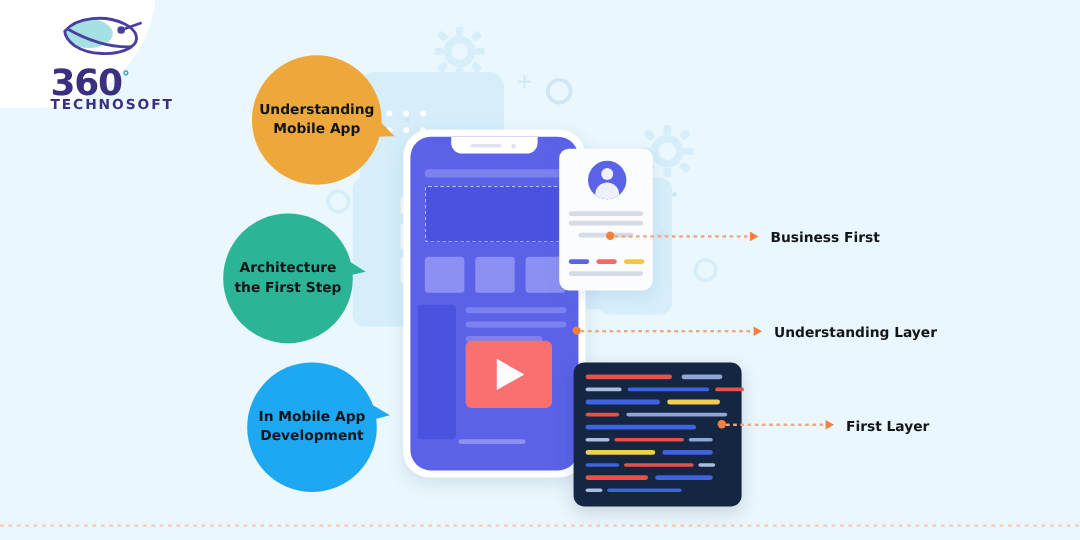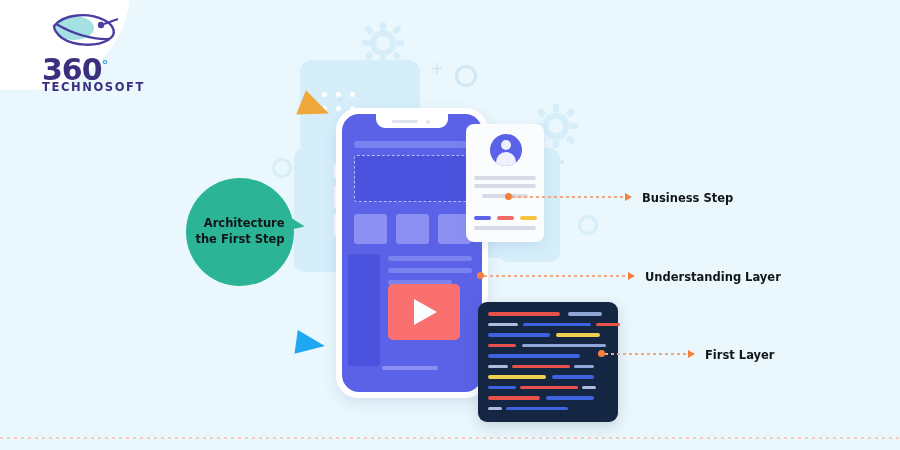--- a/index.html
+++ b/index.html
@@ -47,21 +47,21 @@
     font-family:"DejaVu Sans", sans-serif;
     z-index:40;
   }
   .bubble .btxt{line-height:1.35;padding:0 8px;white-space:pre-line;}
   .tail{position:absolute;width:0;height:0;z-index:39;}
 
   #bubble-orange{left:210px;top:46px;width:108px;height:108px;background:#eda73a;}
   #bubble-orange .btxt{font-size:11.5px;}
   #tail-orange{left:300px;top:95px;border-top:13px solid transparent;border-bottom:13px solid transparent;border-left:30px solid #eda73a;transform:rotate(22deg);}
 
-  #bubble-green{left:186px;top:178px;width:108px;height:108px;background:#2bb596;text-align:right;}
+  #bubble-green{left:186px;top:178px;width:108px;height:108px;background:#2bb596;}
   #bubble-green .btxt{font-size:11.5px;}
   #tail-green{left:276px;top:212px;border-top:12px solid transparent;border-bottom:12px solid transparent;border-left:29px solid #2bb596;transform:rotate(10deg);}
 
   #bubble-blue{left:206px;top:302px;width:108px;height:108px;background:#1fa8f2;}
   #bubble-blue .btxt{font-size:11.5px;}
   #tail-blue{left:296px;top:332px;border-top:12px solid transparent;border-bottom:12px solid transparent;border-left:29px solid #1fa8f2;transform:rotate(8deg);}
 
   
   #phone{
     position:absolute;left:336px;top:108px;width:152px;height:290px;
@@ -256,43 +256,51 @@
       <div class="cl" style="left: 104px; top: 83.5px; width: 14px; background: rgb(174, 188, 224);"></div>
       <div class="cl" style="left: 10px; top: 94px; width: 52px; background: rgb(232, 80, 74);"></div>
       <div class="cl" style="left: 68px; top: 94px; width: 48px; background: rgb(63, 99, 224);"></div>
       <div class="cl" style="left: 10px; top: 104.5px; width: 14px; background: rgb(174, 188, 224);"></div>
       <div class="cl" style="left: 28px; top: 104.5px; width: 62px; background: rgb(63, 99, 224);"></div>
     </div>
 
   <div class="cdot" style="left:505px;top:193px;"></div>
   <div class="connector" style="left:512px;top:196px;width:112px;"></div>
   <div class="carrow" style="left:625px;top:193px;"></div>
-  <div class="layer-label" style="left:642px;top:191px;">Business Step</div>
+  <div class="layer-label" style="left:642px;top:191px;">Business First</div>
 
   <div class="cdot" style="left:477px;top:272px;"></div>
   <div class="connector" style="left:484px;top:275px;width:143px;"></div>
   <div class="carrow" style="left:628px;top:272px;"></div>
   <div class="layer-label" style="left:645px;top:270px;">Understanding Layer</div>
 
   <div class="cdot" style="left:598px;top:350px;"></div>
   <div class="connector" style="left:605px;top:353px;width:82px;"></div>
   <div class="carrow" style="left:688px;top:350px;"></div>
   <div class="layer-label" style="left:705px;top:348px;">First Layer</div>
 
   <div id="long-dotted"></div>
 
   <div id="tail-orange" class="tail"></div>
+  <div id="bubble-orange" class="bubble">
+    <span class="btxt">Understanding
+Mobile App</span>
+  </div>
 
   <div id="tail-green" class="tail"></div>
   <div id="bubble-green" class="bubble">
     <span class="btxt">Architecture
 the First Step</span>
   </div>
 
   <div id="tail-blue" class="tail"></div>
+  <div id="bubble-blue" class="bubble">
+    <span class="btxt">In Mobile App
+Development</span>
+  </div>
 
   <div id="logo-badge"></div>
   <div id="logo-wrap">
     <svg id="logo-mark" viewBox="0 0 76 40">
       <ellipse cx="26" cy="16" rx="20" ry="12" fill="#8fd9dc" opacity="0.8"></ellipse>
       <path d="M6 14 C16 2 40 0 56 8 C66 13 70 22 60 28 C48 35 26 34 14 26 C9 22 6 18 6 14 Z" fill="none" stroke="#4a3fa0" stroke-width="2.4"></path>
       <path d="M8 12 C22 20 40 28 62 27" fill="none" stroke="#4a3fa0" stroke-width="2.4"></path>
       <circle cx="53" cy="13" r="3.2" fill="#4a3fa0"></circle>
       <path d="M56 12 L70 7" stroke="#4a3fa0" stroke-width="2.2" fill="none"></path>
     </svg>

